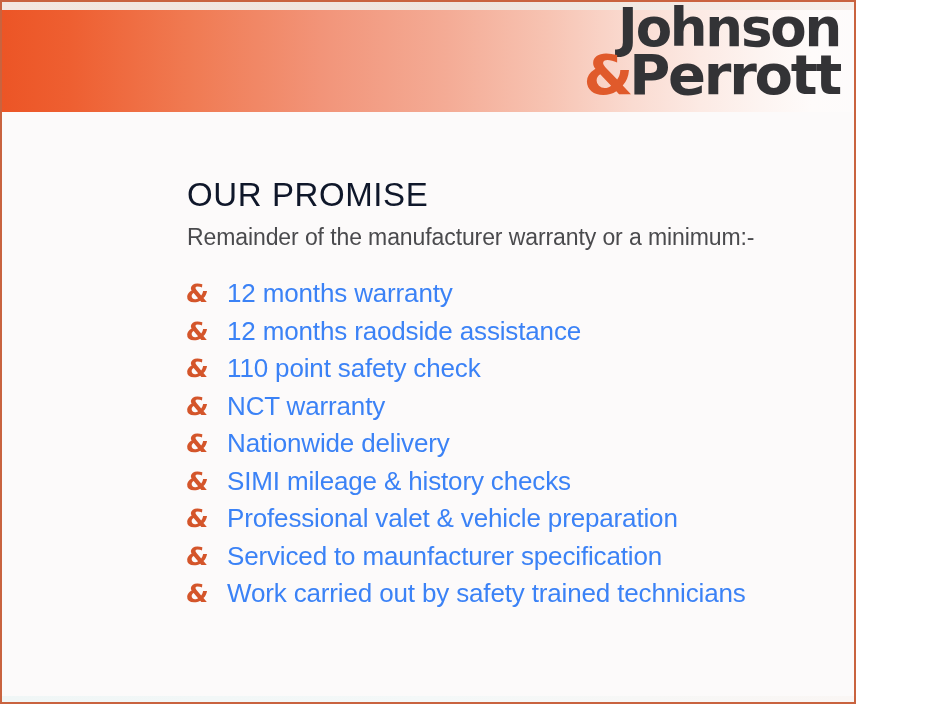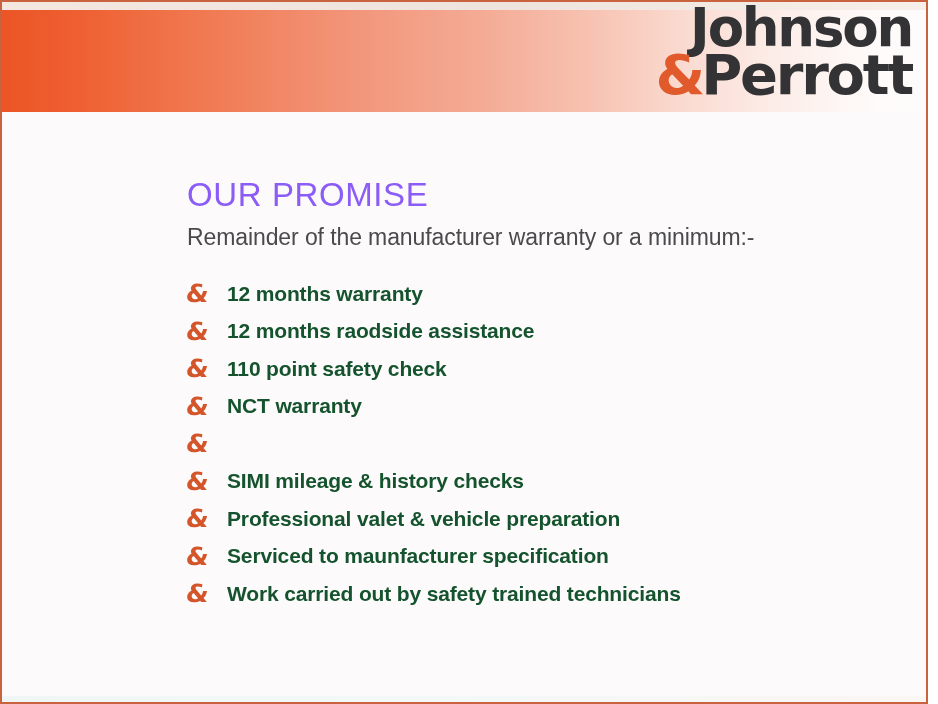--- a/index.html
+++ b/index.html
@@ -11,21 +11,21 @@
     height: 704px;
     overflow: hidden;
     background: #ffffff;
     font-family: "Liberation Sans", sans-serif;
     -webkit-font-smoothing: antialiased;
   }
 
   
   .card {
     position: relative;
-    width: 928px;
+    width: 856px;
     height: 704px;
     box-sizing: border-box;
     border: 2px solid #c9633f;
     background: #fcfafa;
     overflow: hidden;
   }
 
   
   .top-inset {
     position: absolute;
@@ -91,21 +91,21 @@
     left: 185px;
     top: 172px;
     right: 20px;
   }
 
   .page-title {
     font-family: "Liberation Sans", sans-serif;
     font-size: 33px;
     font-weight: 400;
     letter-spacing: 0.6px;
-    color: #8b5cf6;
+    color: #0f172a;
     margin: 0 0 8px 0;
     line-height: 1.25;
   }
 
   .subtitle {
     font-family: Liberation Sans, sans-serif;
     font-size: 23px;
     font-weight: 400;
     color: #4a4a4d;
     letter-spacing: -0.1px;
@@ -130,23 +130,23 @@
     font-weight: 700;
     font-size: 25px;
     color: #d4552a;
     line-height: 1;
     transform: skewX(-6deg) scaleX(1.05);
     text-align: left;
     user-select: none;
   }
   .promise-text {
     font-family: "Liberation Sans", sans-serif;
-    font-size: 21px;
-    font-weight: 700;
-    color: #14532d;
+    font-size: 26px;
+    font-weight: 400;
+    color: #3b82f6;
     letter-spacing: -0.15px;
     white-space: nowrap;
   }
 
   
   .bottom-inset {
     position: absolute;
     left: 0;
     bottom: 0;
     width: 100%;
@@ -186,20 +186,21 @@
       <li class="promise-item">
         <span class="bullet-amp">&amp;</span>
         <span class="promise-text">110 point safety check</span>
       </li>
       <li class="promise-item">
         <span class="bullet-amp">&amp;</span>
         <span class="promise-text">NCT warranty</span>
       </li>
       <li class="promise-item">
         <span class="bullet-amp">&amp;</span>
+        <span class="promise-text">Nationwide delivery</span>
       </li>
       <li class="promise-item">
         <span class="bullet-amp">&amp;</span>
         <span class="promise-text">SIMI mileage &amp; history checks</span>
       </li>
       <li class="promise-item">
         <span class="bullet-amp">&amp;</span>
         <span class="promise-text">Professional valet &amp; vehicle preparation</span>
       </li>
       <li class="promise-item">

